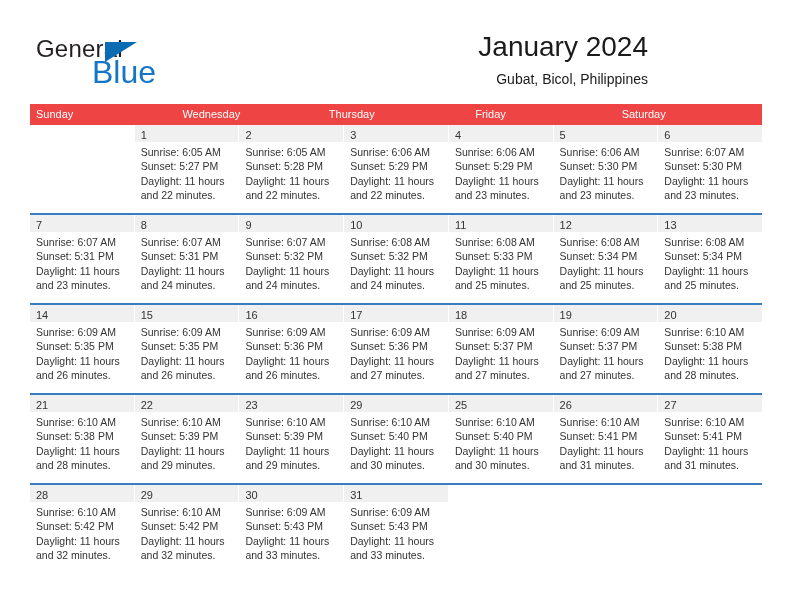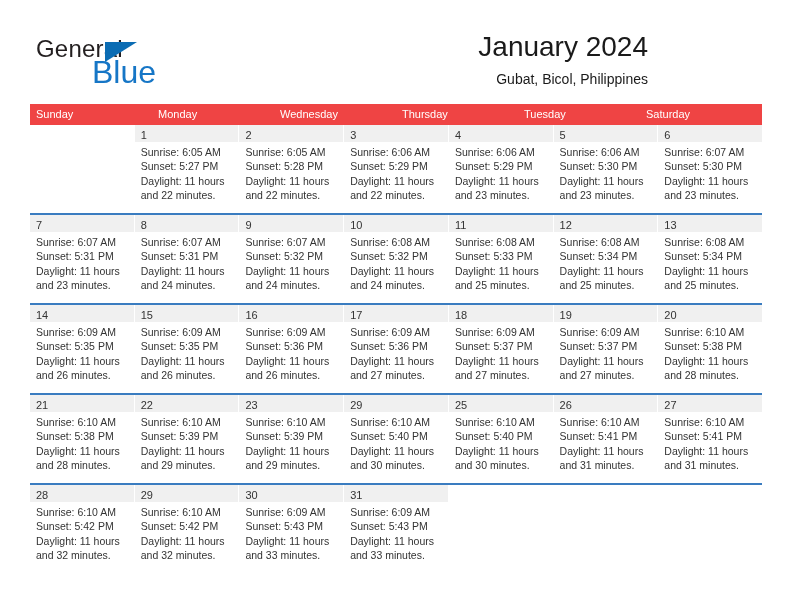--- a/index.html
+++ b/index.html
@@ -165,24 +165,23 @@
       <div class="cal-title">January 2024</div>
       <div class="cal-subtitle">Gubat, Bicol, Philippines</div>
     </div>
 
   </div>
 
   <div class="calendar">
 
     <div class="dow-row">
       <div class="dow">Sunday</div>
-      <div class="dow">Monday</div>
       <div class="dow">Wednesday</div>
       <div class="dow">Thursday</div>
-      <div class="dow">Tuesday</div>
+      <div class="dow">Friday</div>
       <div class="dow">Saturday</div>
     </div>
 
     <div id="weeks-container">
         <div class="week first">
           <div class="cell empty">
             <div class="daynum-band"><span class="daynum"></span></div>
             <div class="cell-body">
               <div class="line"></div>
               <div class="line"></div>

